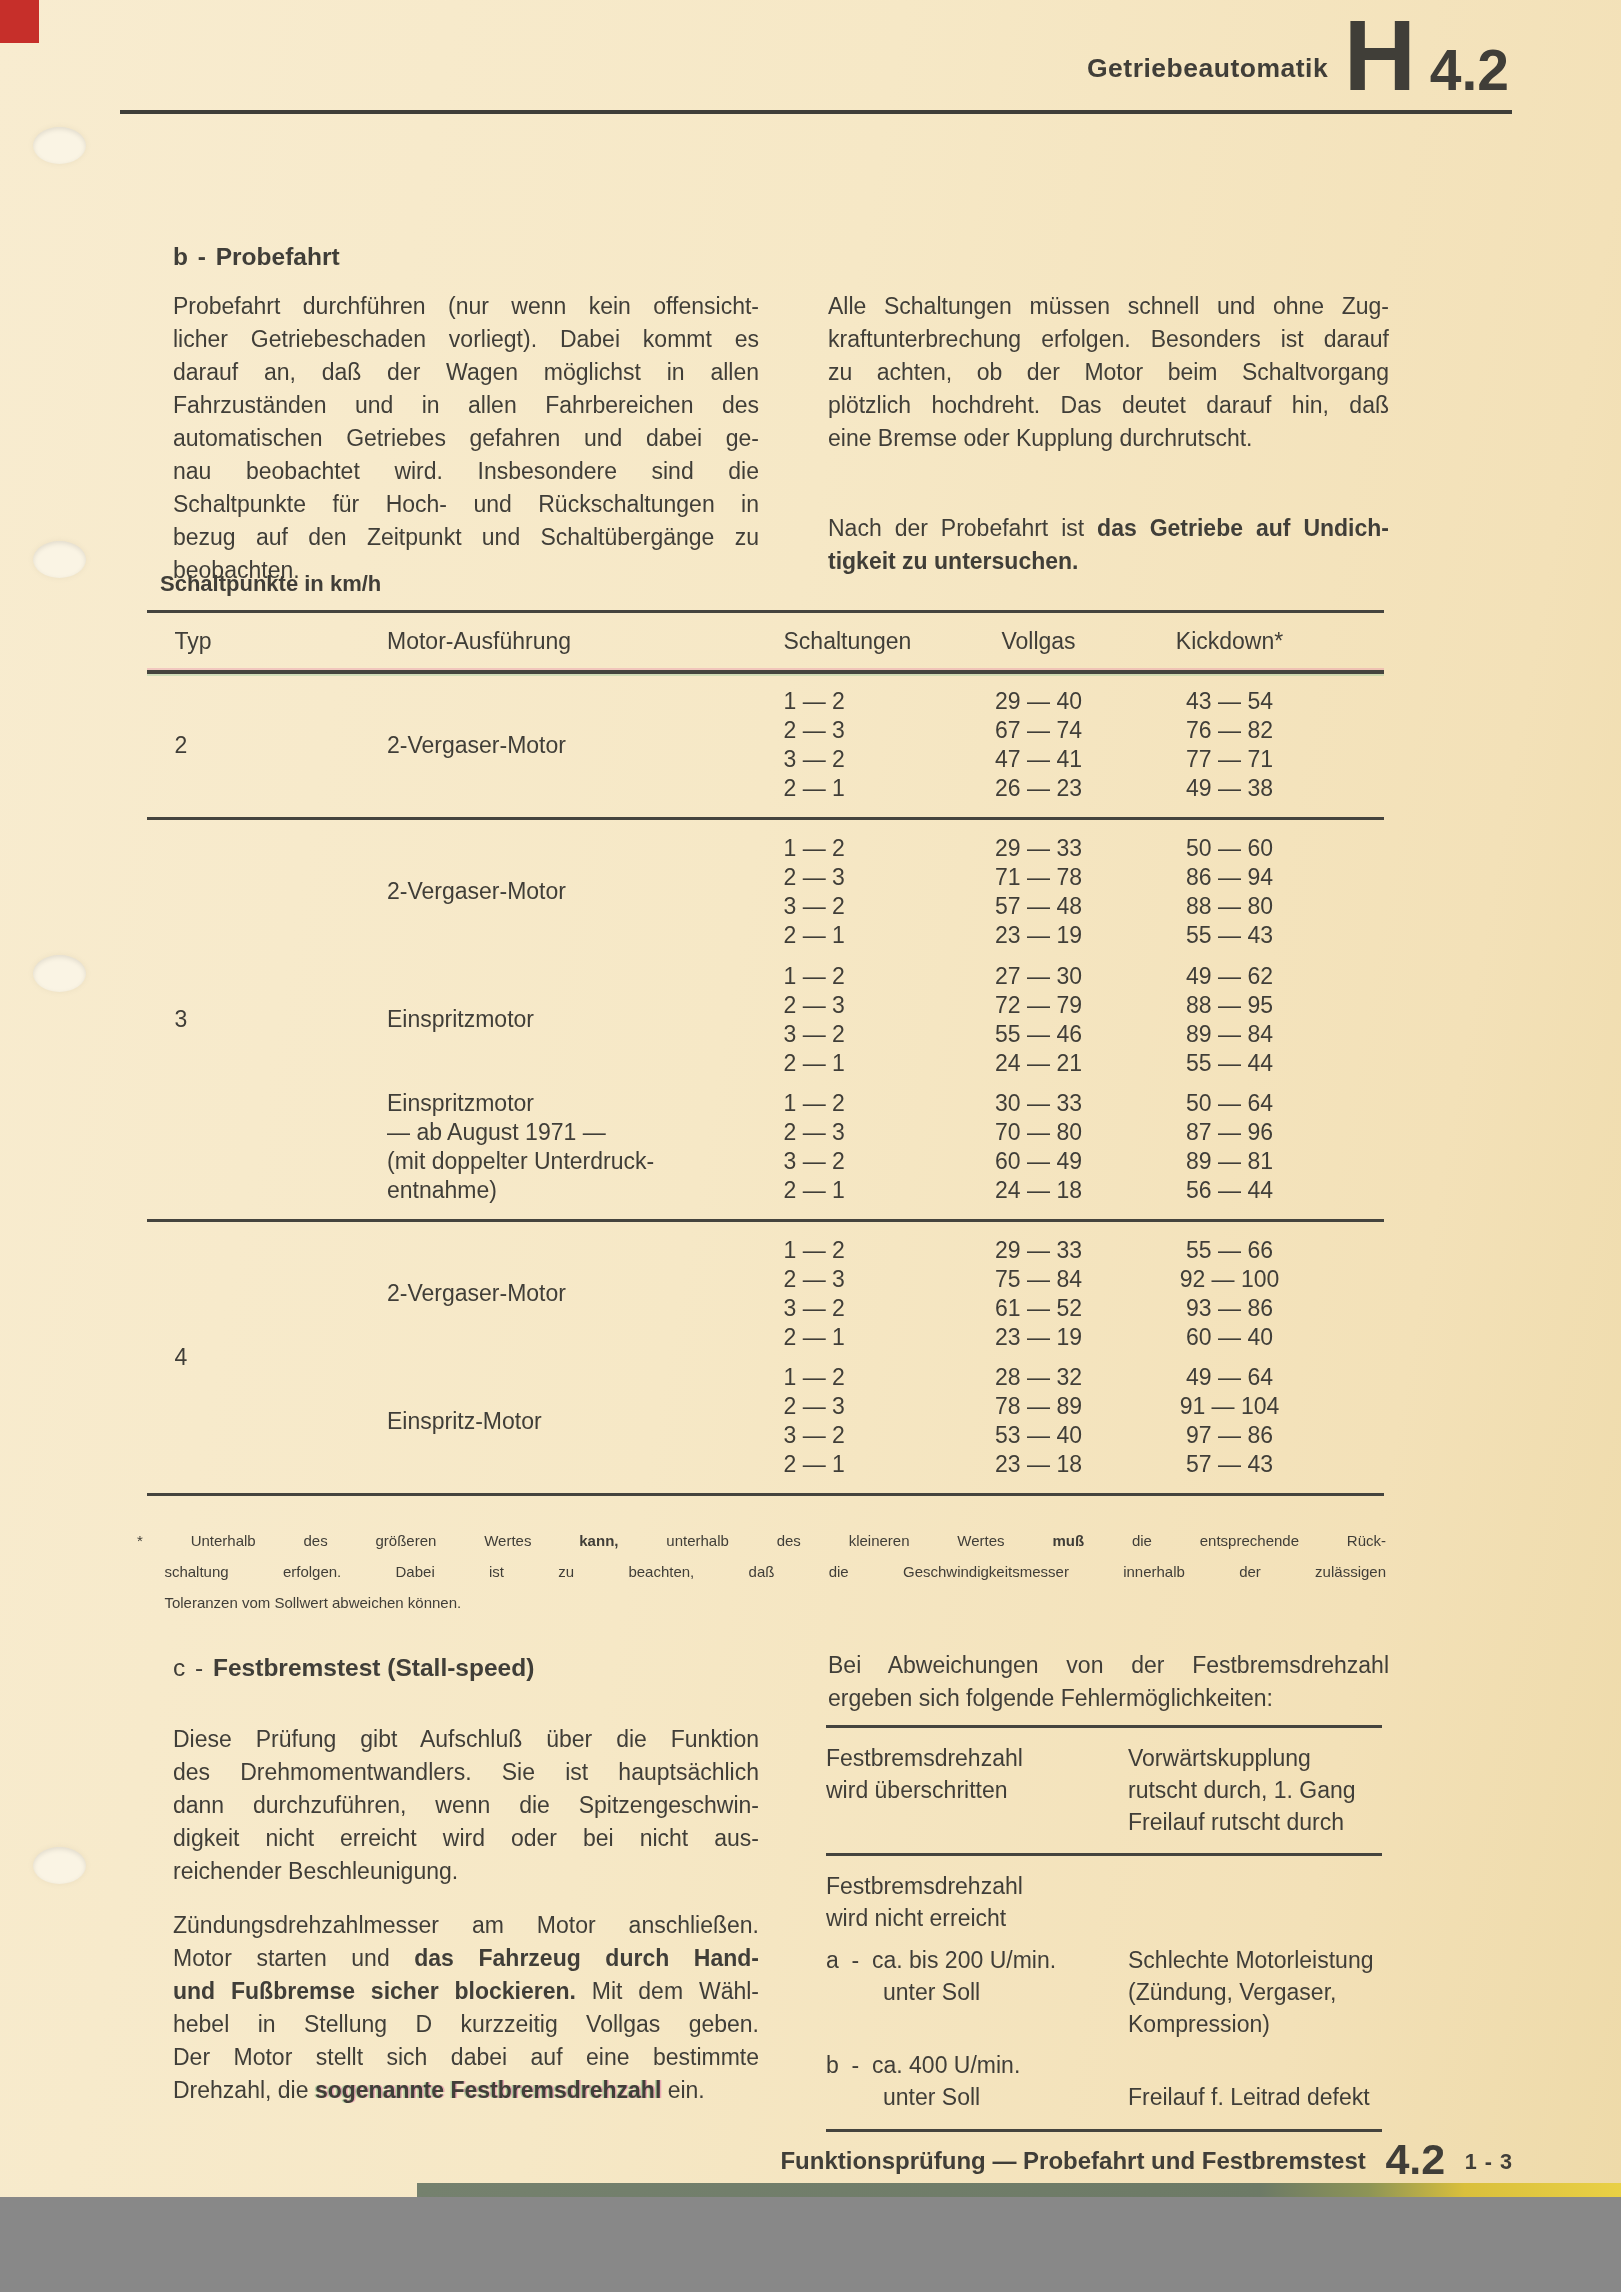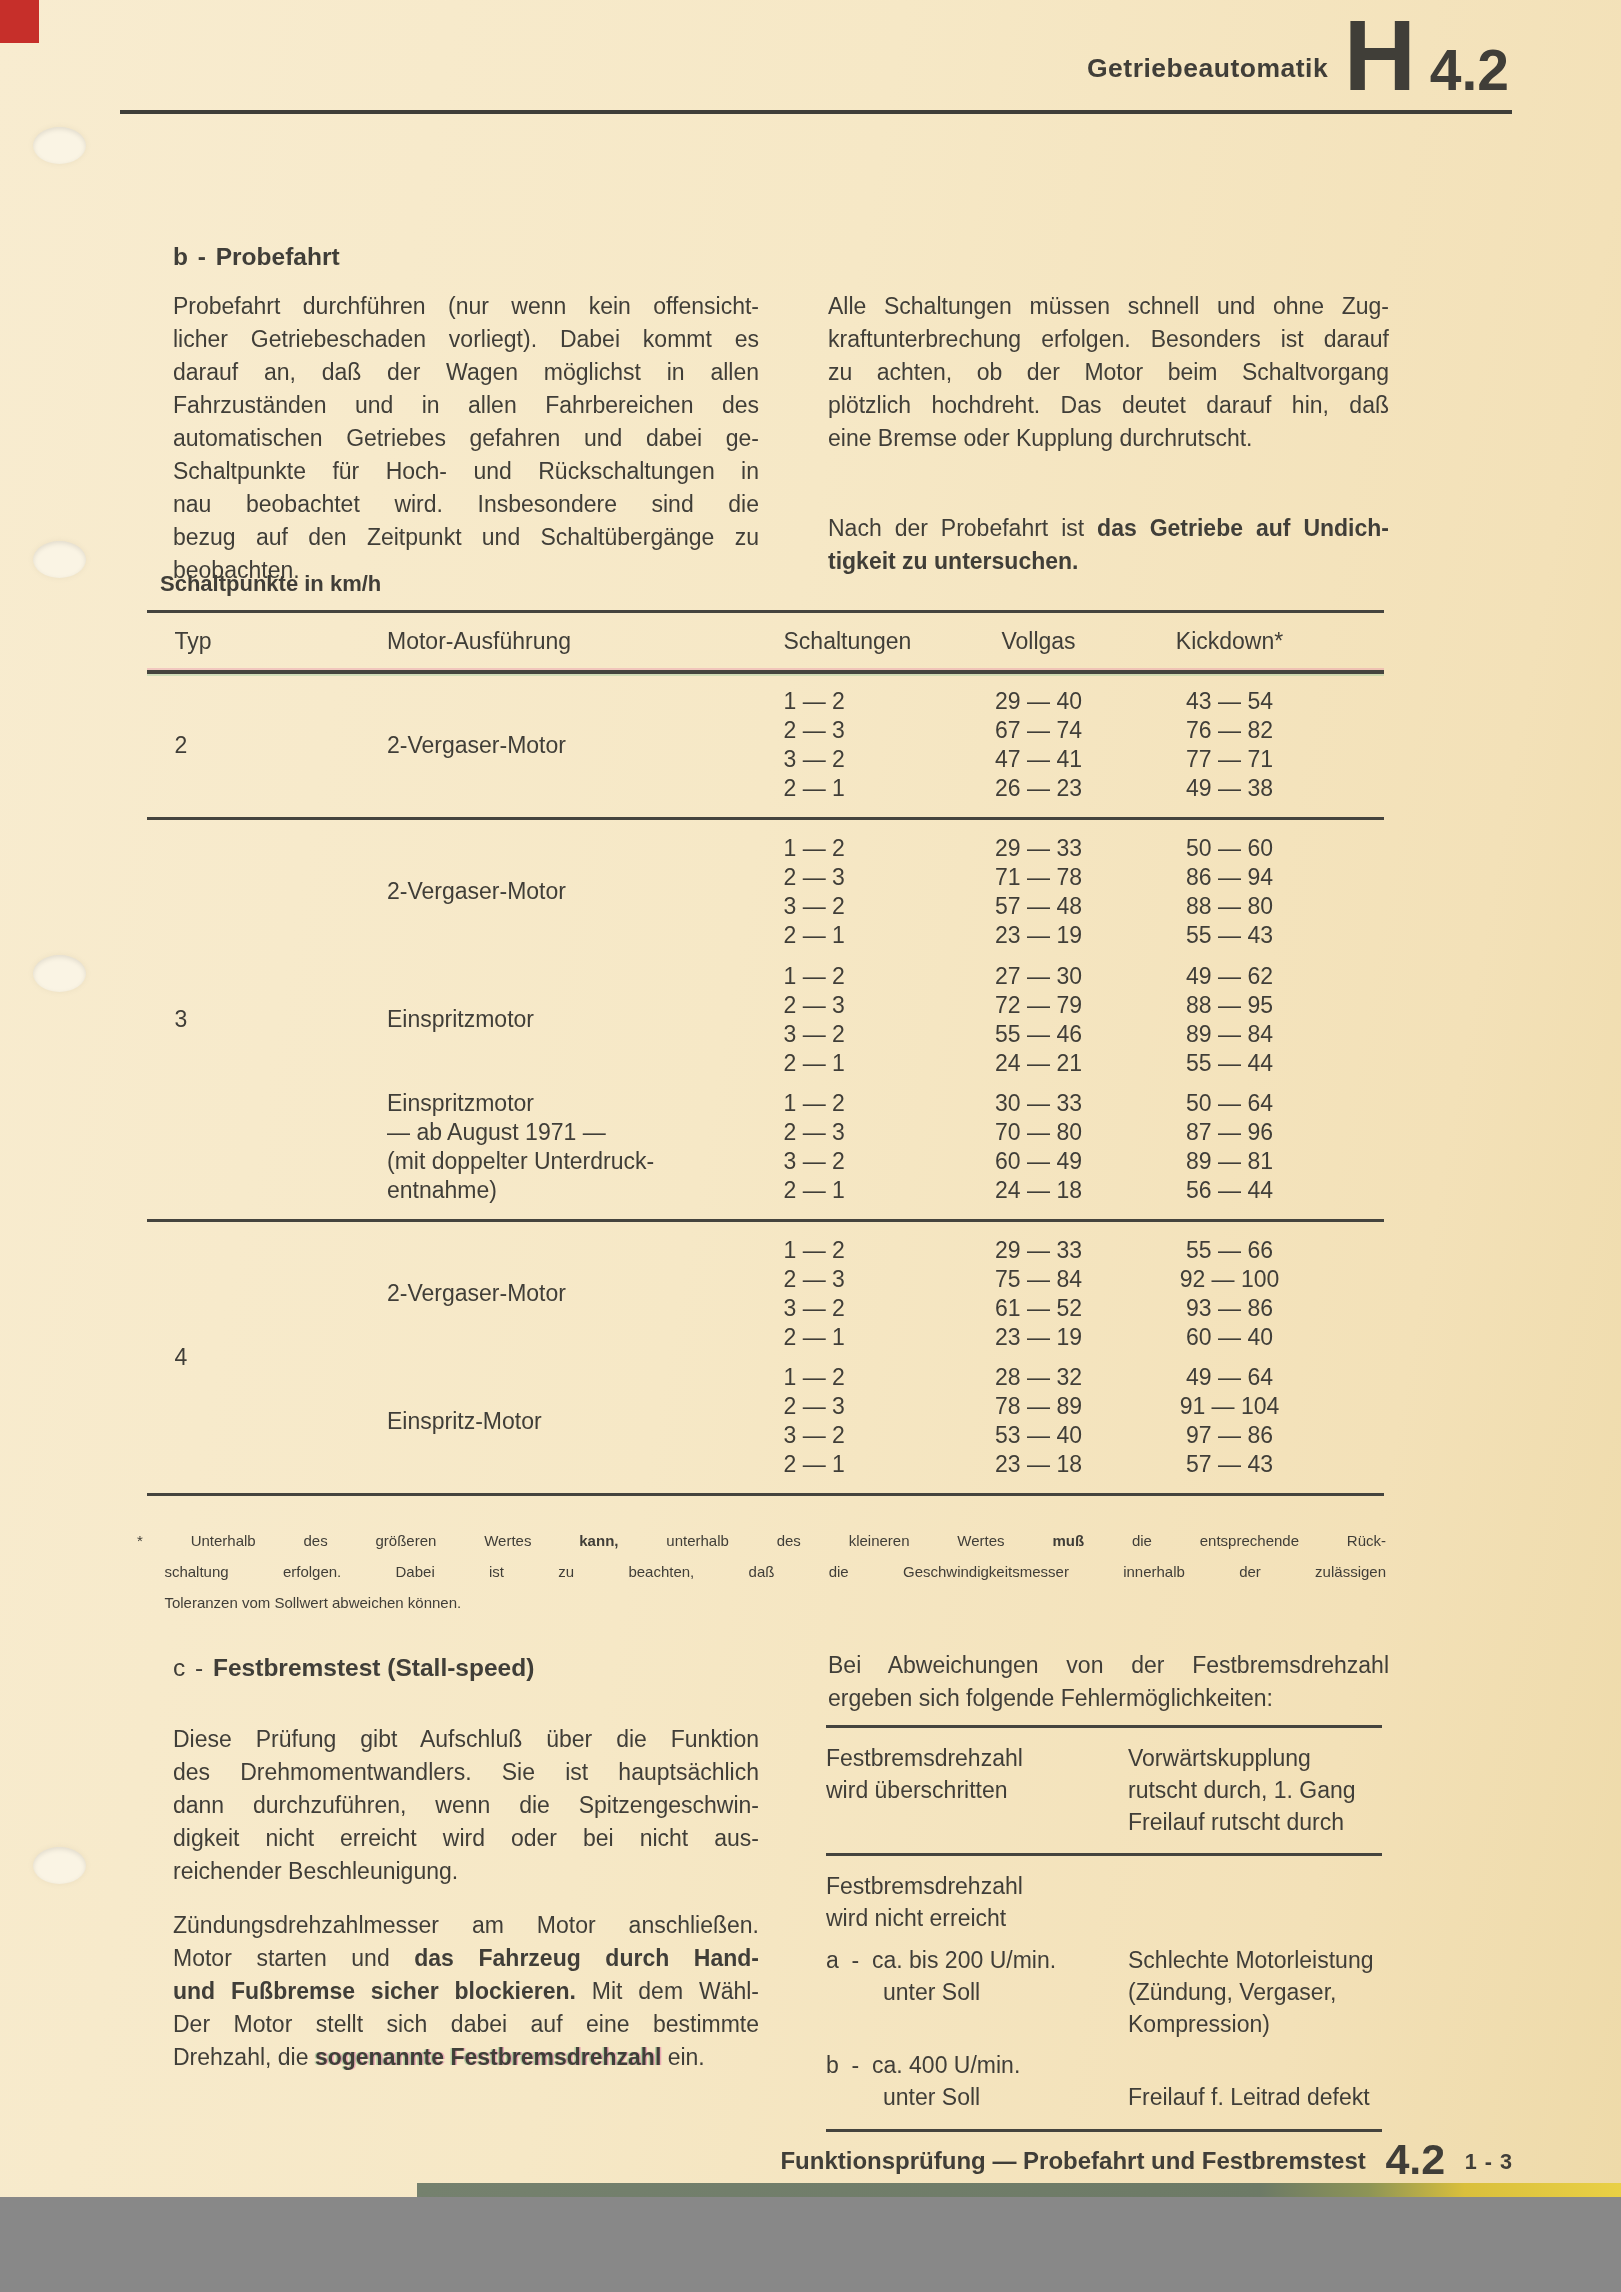--- a/index.html
+++ b/index.html
@@ -108,22 +108,22 @@
 
   <div class="sec-head b" style="top:243px;left:173px;position:absolute;">
     <span>b</span><span class="dash">-</span><span>Probefahrt</span>
   </div>
   <div class="col-b-left rich">
       <div class="tline"><span>Probefahrt durchführen (nur wenn kein offensicht-</span></div>
       <div class="tline"><span>licher Getriebeschaden vorliegt). Dabei kommt es</span></div>
       <div class="tline"><span>darauf an, daß der Wagen möglichst in allen</span></div>
       <div class="tline"><span>Fahrzuständen und in allen Fahrbereichen des</span></div>
       <div class="tline"><span>automatischen Getriebes gefahren und dabei ge-</span></div>
+      <div class="tline"><span>nau beobachtet wird. Insbesondere sind die</span></div>
       <div class="tline"><span>Schaltpunkte für Hoch- und Rückschaltungen in</span></div>
-      <div class="tline"><span>nau beobachtet wird. Insbesondere sind die</span></div>
       <div class="tline"><span>bezug auf den Zeitpunkt und Schaltübergänge zu</span></div>
       <div class="tline tlast"><span>beobachten.</span></div>
     </div>
   <div class="col-b-r1 rich">
       <div class="tline"><span>Alle Schaltungen müssen schnell und ohne Zug-</span></div>
       <div class="tline"><span>kraftunterbrechung erfolgen. Besonders ist darauf</span></div>
       <div class="tline"><span>zu achten, ob der Motor beim Schaltvorgang</span></div>
       <div class="tline"><span>plötzlich hochdreht. Das deutet darauf hin, daß</span></div>
       <div class="tline tlast"><span>eine Bremse oder Kupplung durchrutscht.</span></div>
     </div>
@@ -343,20 +343,21 @@
       <div class="tline"><span>Diese Prüfung gibt Aufschluß über die Funktion</span></div>
       <div class="tline"><span>des Drehmomentwandlers. Sie ist hauptsächlich</span></div>
       <div class="tline"><span>dann durchzuführen, wenn die Spitzengeschwin-</span></div>
       <div class="tline"><span>digkeit nicht erreicht wird oder bei nicht aus-</span></div>
       <div class="tline tlast"><span>reichender Beschleunigung.</span></div>
     </div>
   <div class="col-c-2 rich">
       <div class="tline"><span>Zündungsdrehzahlmesser am Motor anschließen.</span></div>
       <div class="tline"><span>Motor starten und </span><span class="b">das Fahrzeug durch Hand-</span></div>
       <div class="tline"><span class="b">und Fußbremse sicher blockieren.</span><span> Mit dem Wähl-</span></div>
+      <div class="tline"><span>hebel in Stellung D kurzzeitig Vollgas geben.</span></div>
       <div class="tline"><span>Der Motor stellt sich dabei auf eine bestimmte</span></div>
       <div class="tline tlast"><span>Drehzahl, die </span><span class="acc">sogenannte Festbremsdrehzahl</span><span> ein.</span></div>
     </div>
   <div class="col-c-r rich">
       <div class="tline"><span>Bei Abweichungen von der Festbremsdrehzahl</span></div>
       <div class="tline tlast"><span>ergeben sich folgende Fehlermöglichkeiten:</span></div>
     </div>
 
   <div class="stall">
     <div class="rule3"></div>

